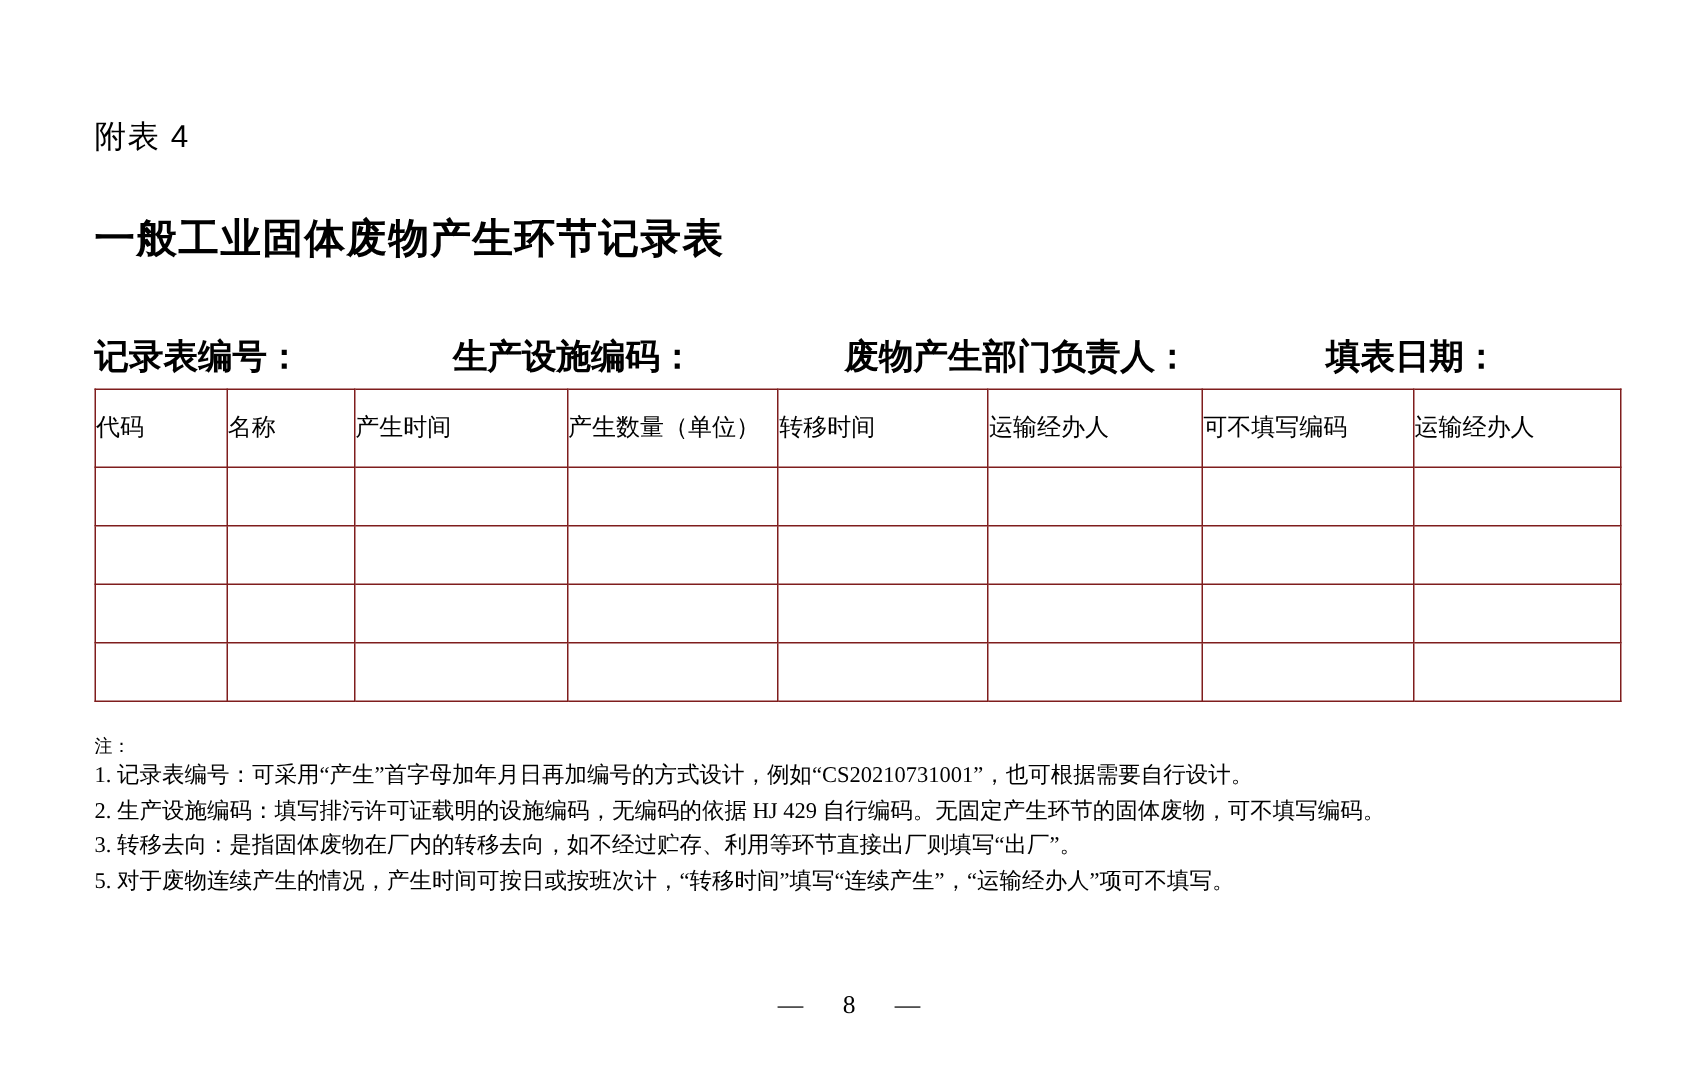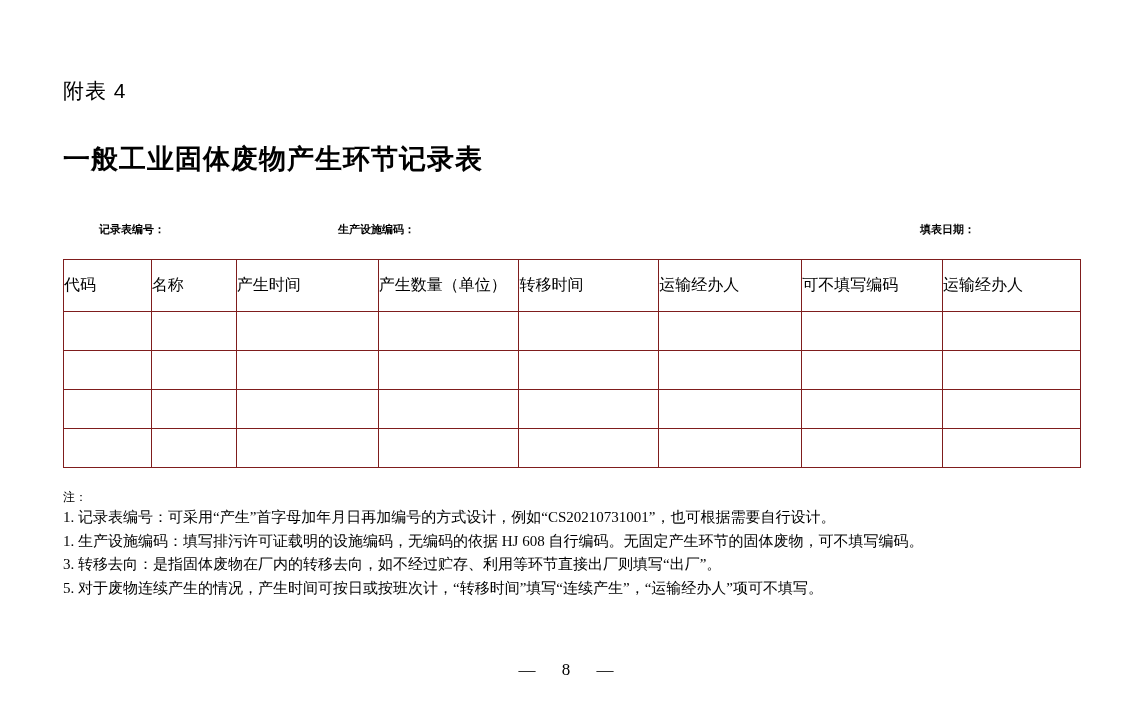--- a/index.html
+++ b/index.html
@@ -39,24 +39,23 @@
   .form-fields {
     position: absolute;
     left: 63px;
     top: 222px;
     width: 1018px;
     height: 24px;
   }
   .form-field {
     position: absolute;
     top: 0;
-    font-size: 11px;
+    font-size: 23px;
     font-weight: bold;
     white-space: nowrap;
-    margin-left: 36px;
   }
   .form-field.f0 { left: 0; }
   .form-field.f1 { left: 239px; }
   .form-field.f2 { left: 500px; }
   .form-field.f3 { left: 821px; }
   table.record-table {
     position: absolute;
     left: 63px;
     top: 259px;
     width: 1018px;
@@ -112,20 +111,21 @@
 </head>
 <body>
 
 <div class="attachment-label">附表 4</div>
 
 <div class="doc-title">一般工业固体废物产生环节记录表</div>
 
 <div class="form-fields">
   <span class="form-field f0">记录表编号：</span>
   <span class="form-field f1">生产设施编码：</span>
+  <span class="form-field f2">废物产生部门负责人：</span>
   <span class="form-field f3">填表日期：</span>
 </div>
 
 <table class="record-table">
   <colgroup>
     <col style="width:8.64%">
     <col style="width:8.35%">
     <col style="width:13.95%">
     <col style="width:13.85%">
     <col style="width:13.75%">
@@ -185,21 +185,21 @@
       <td></td>
       <td></td>
       <td></td>
     </tr>
   </tbody>
 </table>
 
 <div class="notes">
   <span class="notes-label">注：</span>
   <span class="note-line">1. 记录表编号：可采用“产生”首字母加年月日再加编号的方式设计，例如“CS20210731001”，也可根据需要自行设计。</span>
-  <span class="note-line">1. 生产设施编码：填写排污许可证载明的设施编码，无编码的依据 HJ 608 自行编码。无固定产生环节的固体废物，可不填写编码。</span>
+  <span class="note-line">2. 生产设施编码：填写排污许可证载明的设施编码，无编码的依据 HJ 429 自行编码。无固定产生环节的固体废物，可不填写编码。</span>
   <span class="note-line">3. 转移去向：是指固体废物在厂内的转移去向，如不经过贮存、利用等环节直接出厂则填写“出厂”。</span>
   <span class="note-line">5. 对于废物连续产生的情况，产生时间可按日或按班次计，“转移时间”填写“连续产生”，“运输经办人”项可不填写。</span>
 </div>
 
 <div class="page-footer">
   <span class="dash">—</span>
   <span class="num">8</span>
   <span class="dash">—</span>
 </div>
 

